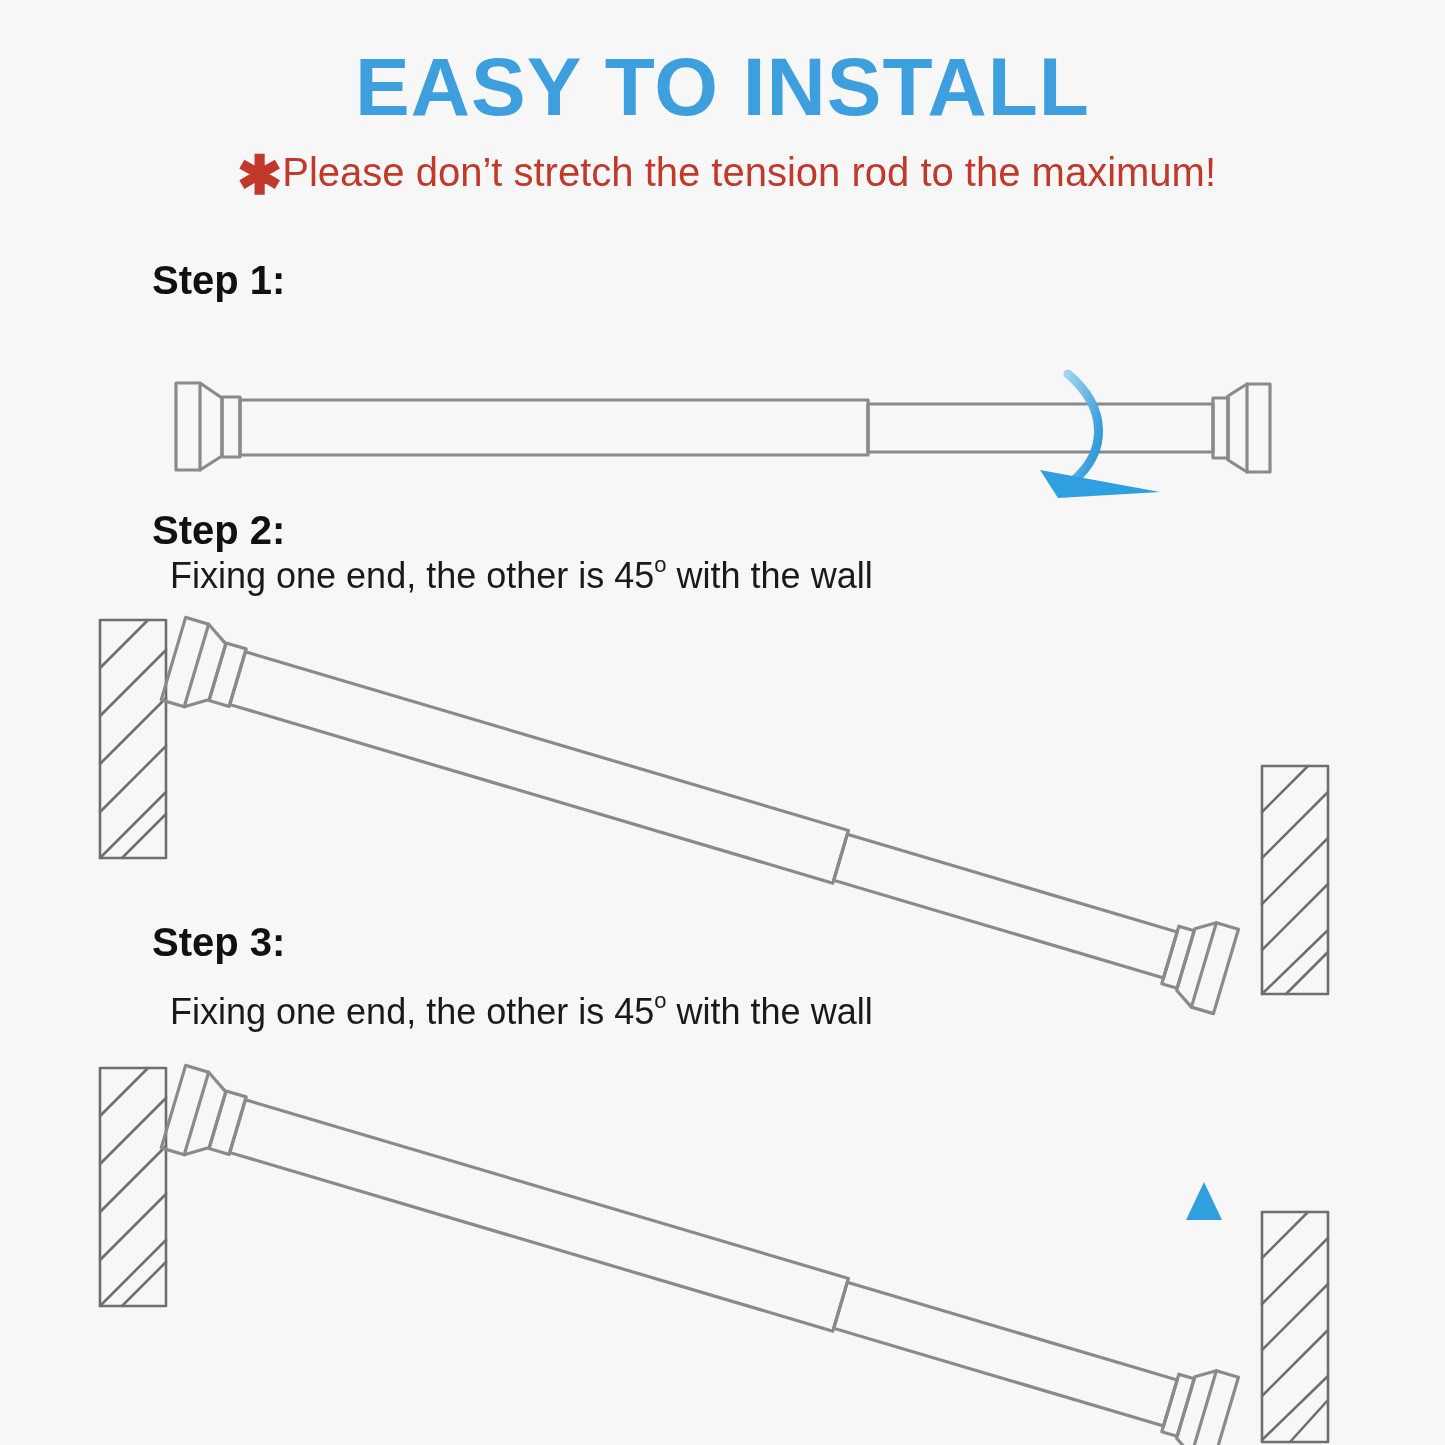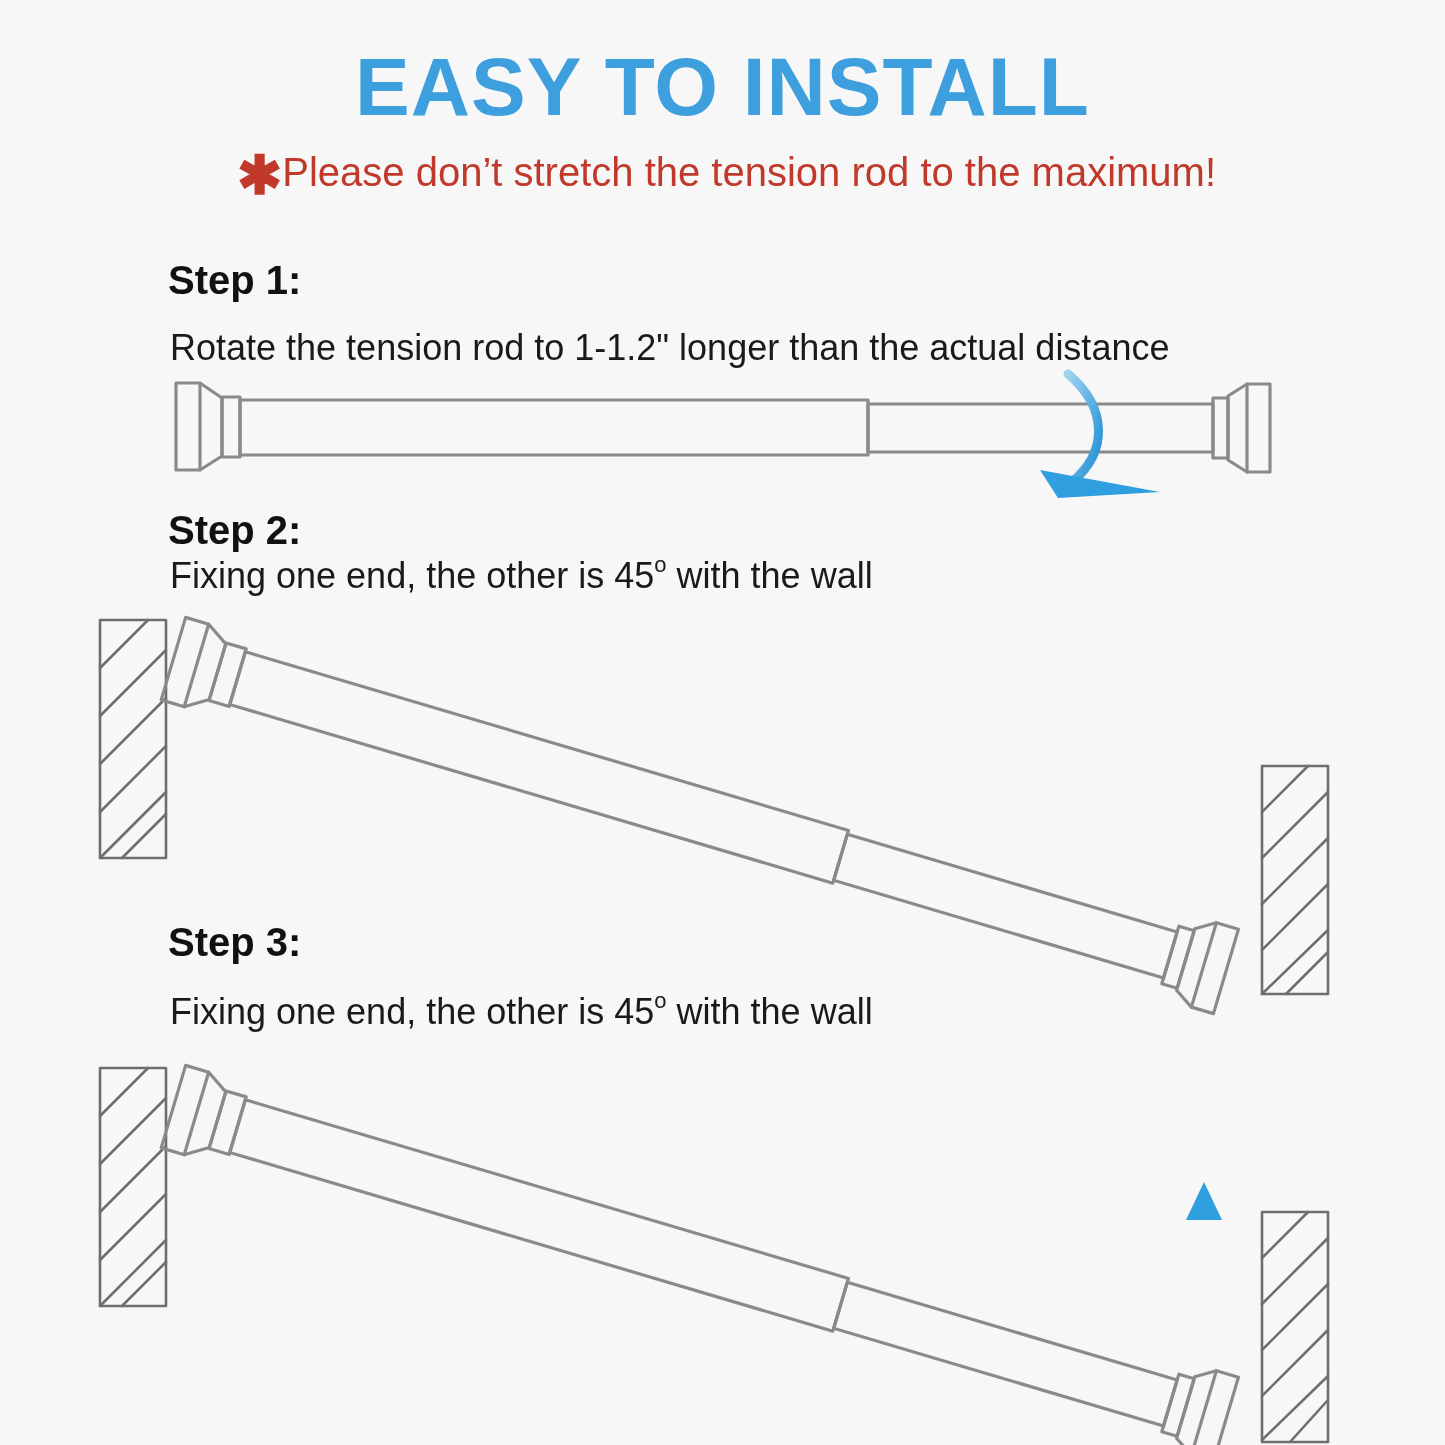--- a/index.html
+++ b/index.html
@@ -57,21 +57,21 @@
     line-height: 1;
     vertical-align: 2px;
   }
 
   
   .step-title {
     position: absolute;
     font-size: 40px;
     font-weight: bold;
     color: #111;
-    left: 168px;
+    left: 152px;
     text-align: right;
   }
   .step-desc {
     position: absolute;
     font-size: 36px;
     color: #1a1a1a;
     left: 170px;
     white-space: nowrap;
   }
   .step1-title { top: 258px; }
@@ -102,21 +102,20 @@
 
 <div class="page">
 
   <div class="title">EASY TO INSTALL</div>
 
   <div class="subtitle-wrap">
     <span class="asterisk">✱</span><span class="subtitle">Please don’t stretch the tension rod to the maximum!</span>
   </div>
 
   <div class="step-title step1-title">Step 1:</div>
-  <div class="step-desc step1-desc">Rotate the tension rod to 1-1.2" longer than the actual distance</div>
 
   <div class="step-title step2-title">Step 2:</div>
   <div class="step-desc step2-desc"><span>Fixing one end, the other is 45</span><span class="deg">o</span><span> with the wall</span></div>
 
   <div class="step-title step3-title">Step 3:</div>
   <div class="step-desc step3-desc"><span>Fixing one end, the other is 45</span><span class="deg">o</span><span> with the wall</span></div>
 
   <svg class="layer" viewBox="0 0 1445 1445" xmlns="http://www.w3.org/2000/svg">
     <defs>
       <linearGradient id="arrowGrad1" x1="0" y1="0" x2="1" y2="1">

